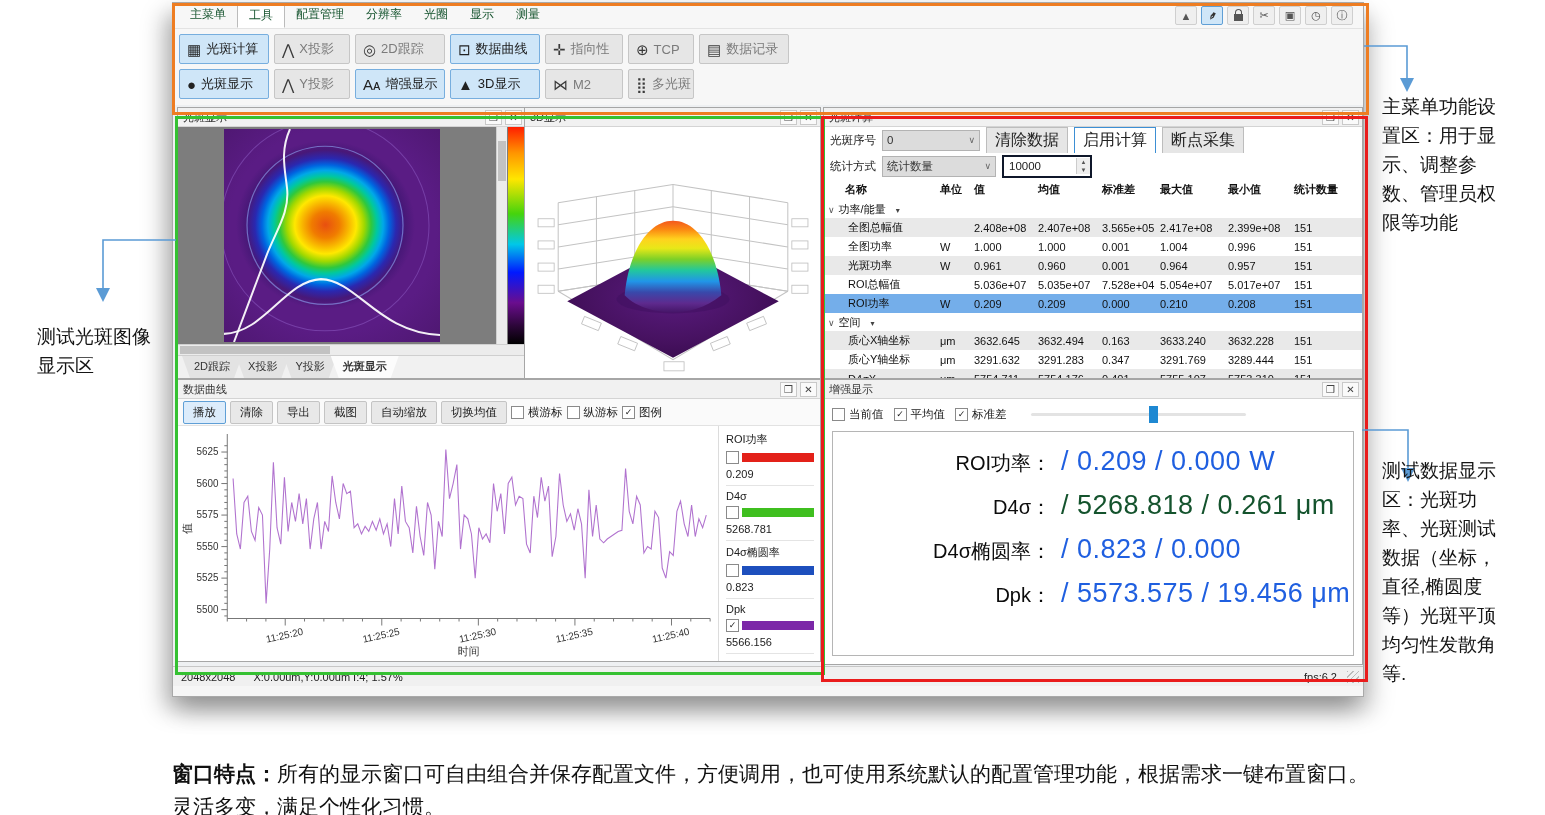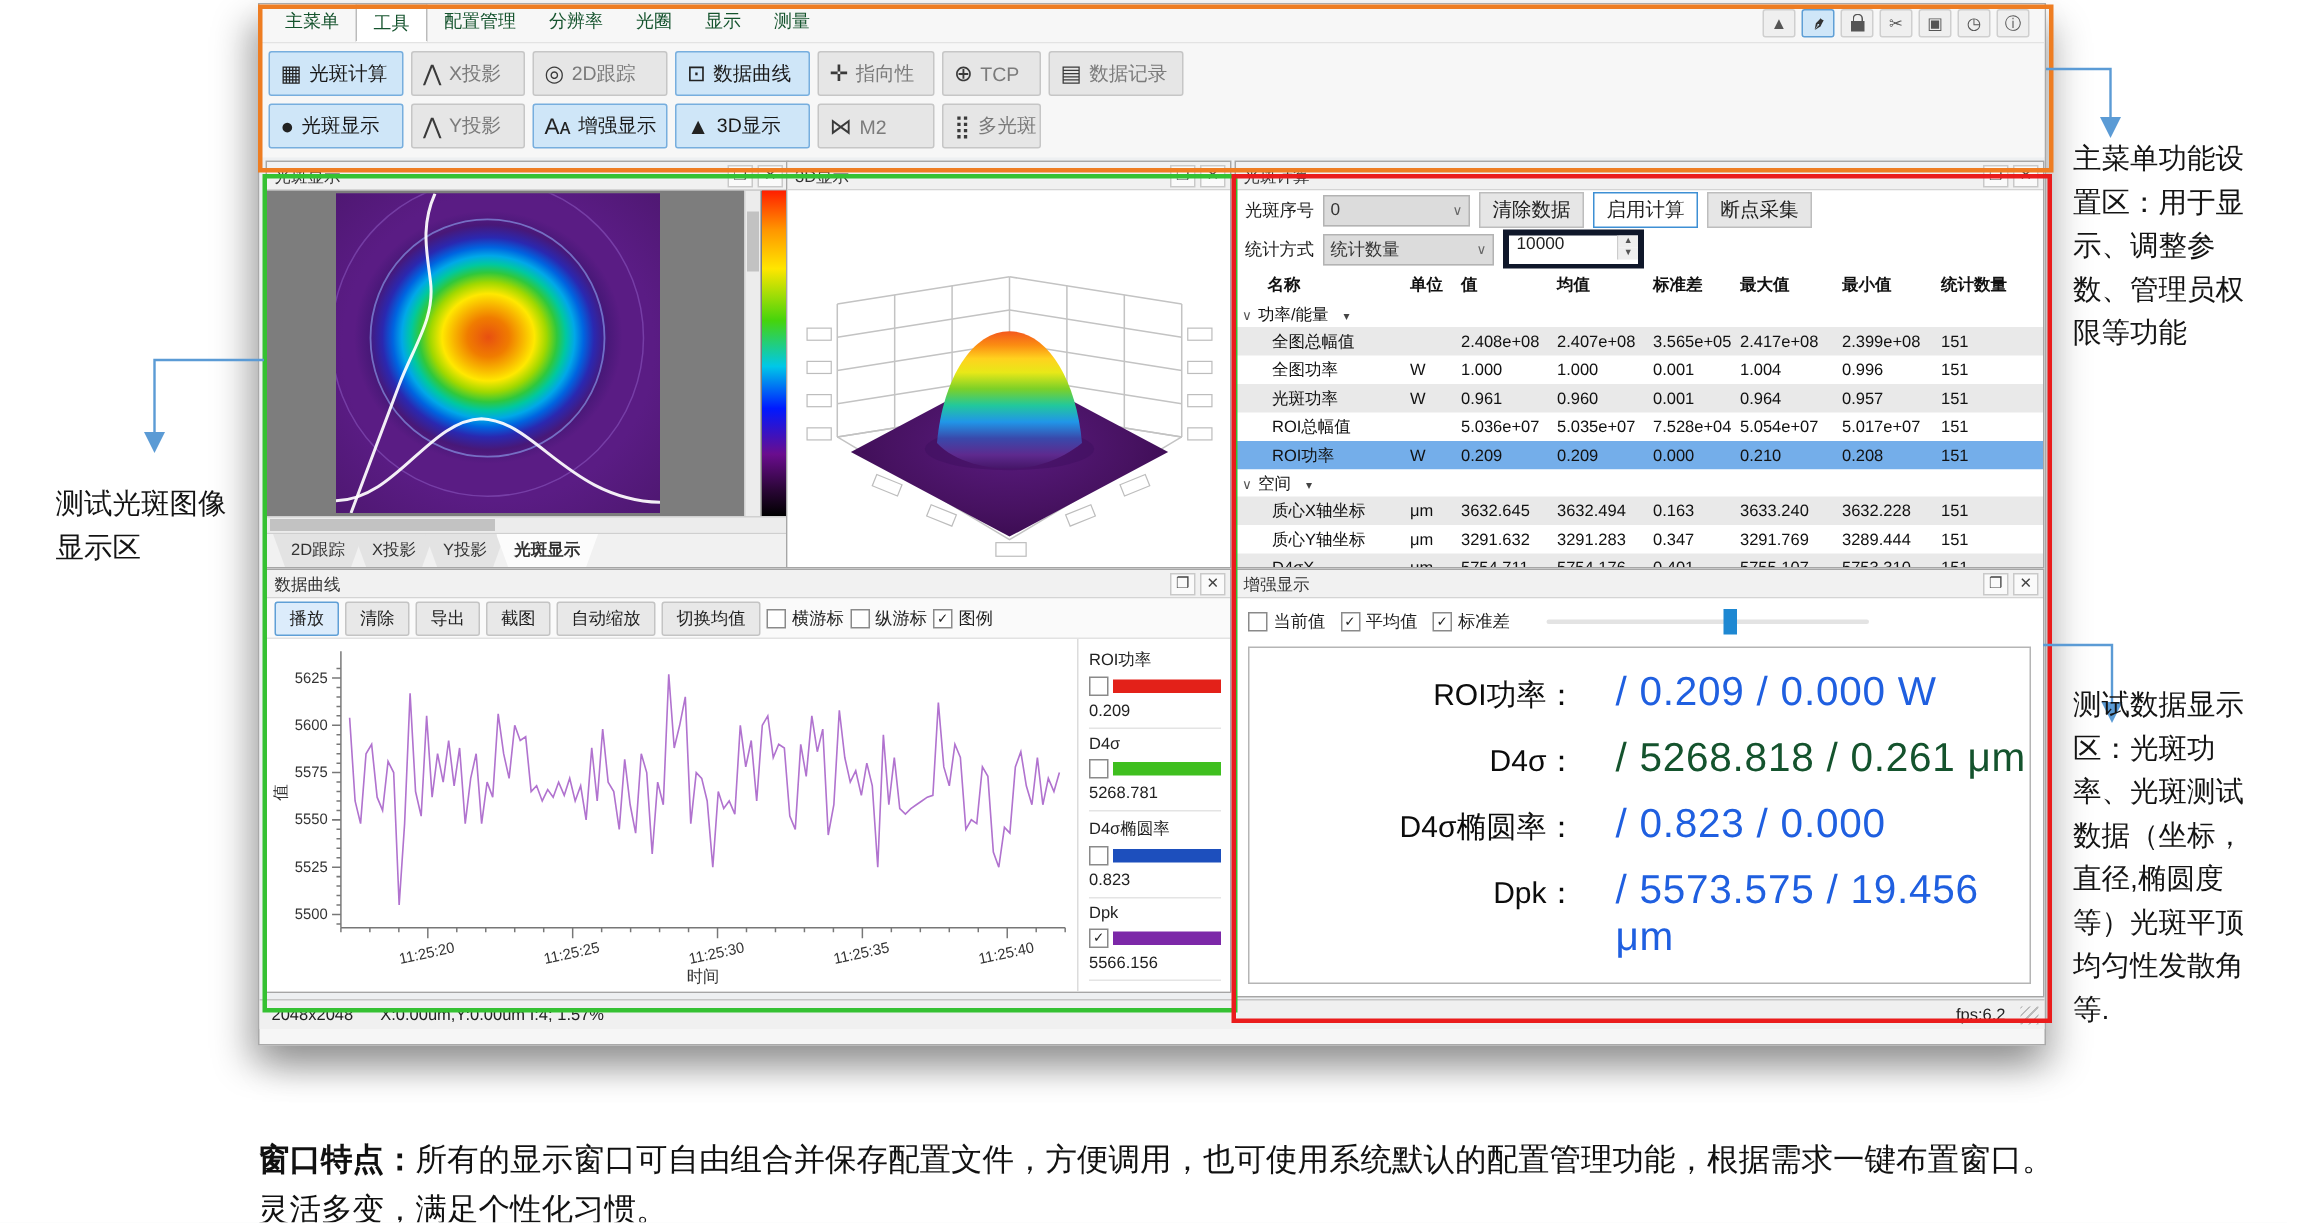--- a/index.html
+++ b/index.html
@@ -77,44 +77,44 @@
   .lg-name{font-size:11px;color:#222;margin-bottom:4px;}
   .lg-row{display:flex;align-items:center;gap:3px;margin-bottom:4px;}
   .lg-bar{height:9px;flex:1;}
   .lg-val{font-size:11px;color:#222;}
 
   
   .calc-row{height:26px;display:flex;align-items:center;gap:6px;padding:0 6px;font-size:11.5px;background:#fff;}
   .sel{height:19px;display:flex;align-items:center;justify-content:space-between;background:#dcdcdc;
        border:1px solid #b3b3b3;font-size:11.5px;padding:0 4px;color:#333;}
   .sel .car{font-size:9px;color:#666;margin-left:6px;}
-  .cbtn{font-size:13px;padding:2px 8px;background:#e6e6e6;border:1px solid #bdbdbd;color:#222;}
+  .cbtn{font-size:16px;padding:2px 8px;background:#e6e6e6;border:1px solid #bdbdbd;color:#222;}
   .cbtn.primary{background:#fff;border:1px solid #3d8fd4;}
-  .spin{height:19px;width:86px;background:#fff;border:4px solid #0f172a;display:flex;align-items:flex-start;font-size:11.5px;}
+  .spin{height:19px;width:86px;background:#fff;border:2px solid #0f172a;display:flex;align-items:center;font-size:11.5px;}
   .spin .num{flex:1;padding-left:5px;}
   .spin .ud{width:13px;display:flex;flex-direction:column;border-left:1px solid #ccc;}
   .spin .ud span{font-size:6px;line-height:8px;text-align:center;color:#555;background:#eee;}
   .calc-table{flex:1;overflow:hidden;font-size:11px;background:#fff;}
   .trow{display:grid;grid-template-columns:116px 34px 64px 64px 58px 68px 66px 1fr;align-items:center;height:19px;color:#111;}
   .trow.header{height:21px;font-weight:bold;}
   .trow.header .c0{padding-left:21px;}
   .trow .c0{padding-left:24px;white-space:nowrap;overflow:hidden;}
   .trow.group{height:18px;background:#fff;}
   .trow.group .c0{padding-left:4px;font-weight:normal;}
   .trow.stripe{background:#e9e9e9;}
   .trow.selected{background:#74aeea;}
   .gcaret{color:#555;font-size:9px;margin-right:4px;}
   .gdrop{color:#444;font-size:8px;margin-left:10px;}
 
   
   .enh-controls{height:30px;flex:0 0 30px;display:flex;align-items:center;gap:10px;padding:0 8px;background:#fff;}
   .enh-slider{position:relative;width:215px;height:3px;background:#e3e3e3;margin-left:14px;border-radius:2px;}
   .enh-handle{position:absolute;left:118px;top:-7px;width:9px;height:17px;background:#1e88d2;}
   .enh-box{flex:1;margin:2px 8px 8px 8px;border:1px solid #b5b5b5;background:#fff;padding-top:14px;}
-  .ro-line{display:grid;grid-template-columns:218px 1fr;column-gap:26px;align-items:baseline;margin-bottom:13px;}
+  .ro-line{display:grid;grid-template-columns:218px 1fr;column-gap:10px;align-items:baseline;margin-bottom:13px;}
   .ro-label{text-align:right;font-size:20px;color:#0c0c0c;}
   .ro-value{font-size:27px;letter-spacing:.5px;}
 
   .cb{display:inline-flex;align-items:center;gap:4px;font-size:11.5px;color:#222;}
   .cbbox{width:11px;height:11px;border:1px solid #8a8a8a;background:#fff;display:inline-flex;
          align-items:center;justify-content:center;font-size:9px;line-height:1;color:#222;}
 
   .statusbar{height:19px;background:#f0f0f0;border-top:1px solid #c6c6c6;display:flex;align-items:center;
              font-size:11px;color:#222;padding:0 4px;}
   .sb-res{margin:0 18px 0 4px;}

